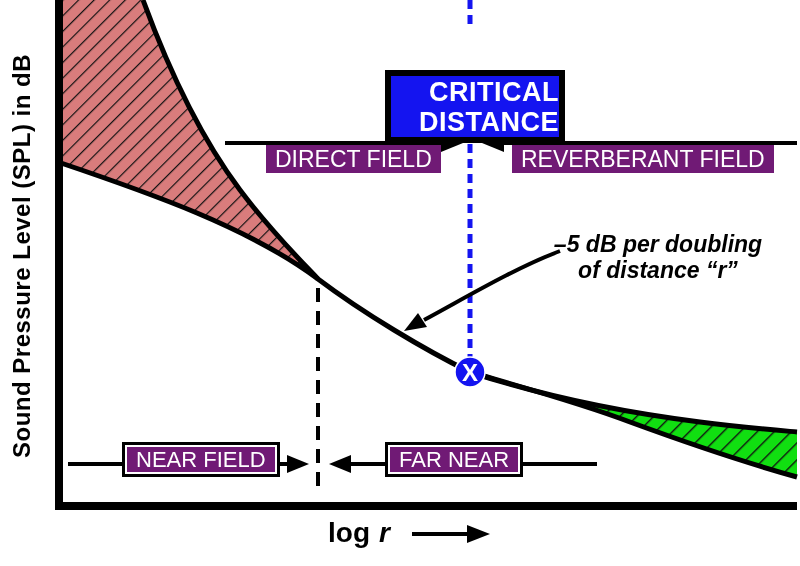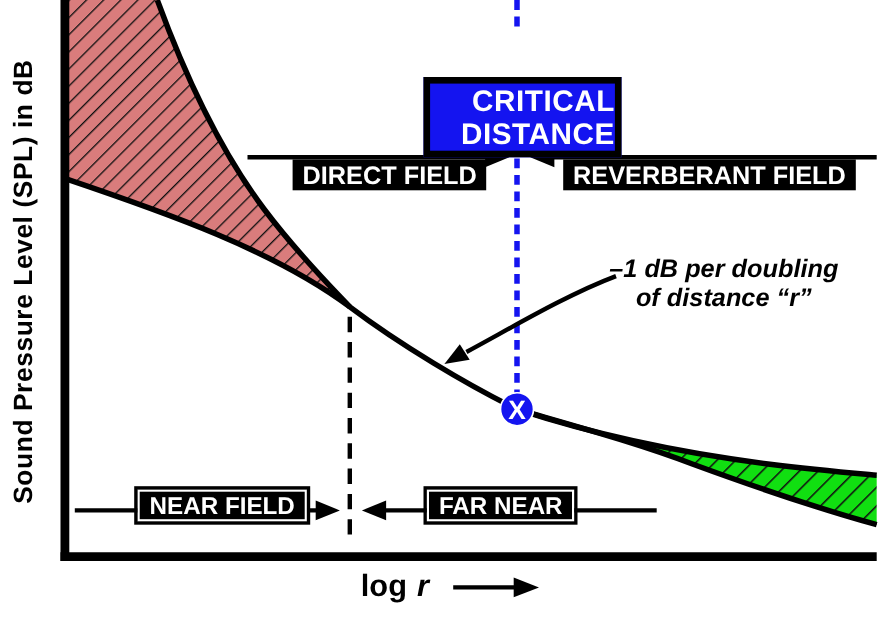--- a/index.html
+++ b/index.html
@@ -18,21 +18,21 @@
     left:328px;top:517px;font-size:28px;font-weight:bold;color:#000;white-space:nowrap;text-align:right;
   }
   .xlabel .var{font-style:italic;margin-left:9px;}
   .critical-box{
     left:385px;top:30px;width:180px;height:73px;box-sizing:border-box;
     background:#1414F0;border:6px solid #000;color:#fff;
     font-size:27px;font-weight:bold;text-align:right;line-height:30px;
     display:flex;align-items:center;justify-content:center;letter-spacing:0.5px;margin-top:40px;
   }
   .fieldlabel{
-    background:#000000;color:#fff;font-weight:bold;font-size:23px;line-height:28px;
+    background:#701a75;color:#fff;font-weight:normal;font-size:23px;line-height:28px;
     padding:0 9px;white-space:nowrap;
   }
   .direct{left:266px;top:145px;}
   .reverb{left:512px;top:145px;}
   .outlined{
     border:2px solid #fff;outline:3px solid #000;line-height:25px;font-size:22px;margin-top:12px;
   }
   .near{left:125px;top:433px;}
   .far{left:388px;top:433px;}
   .slope-note{
@@ -110,16 +110,16 @@
 
   <div class="abs critical-box">
     <span>CRITICAL DISTANCE</span>
   </div>
 
   <div class="abs fieldlabel direct">DIRECT FIELD</div>
   <div class="abs fieldlabel reverb">REVERBERANT FIELD</div>
   <div class="abs fieldlabel outlined near">NEAR FIELD</div>
   <div class="abs fieldlabel outlined far">FAR NEAR</div>
 
-  <div class="abs slope-note">–1 dB per doubling
+  <div class="abs slope-note">–5 dB per doubling
 of distance “r”</div>
 
 </div>
 
 </body></html>

